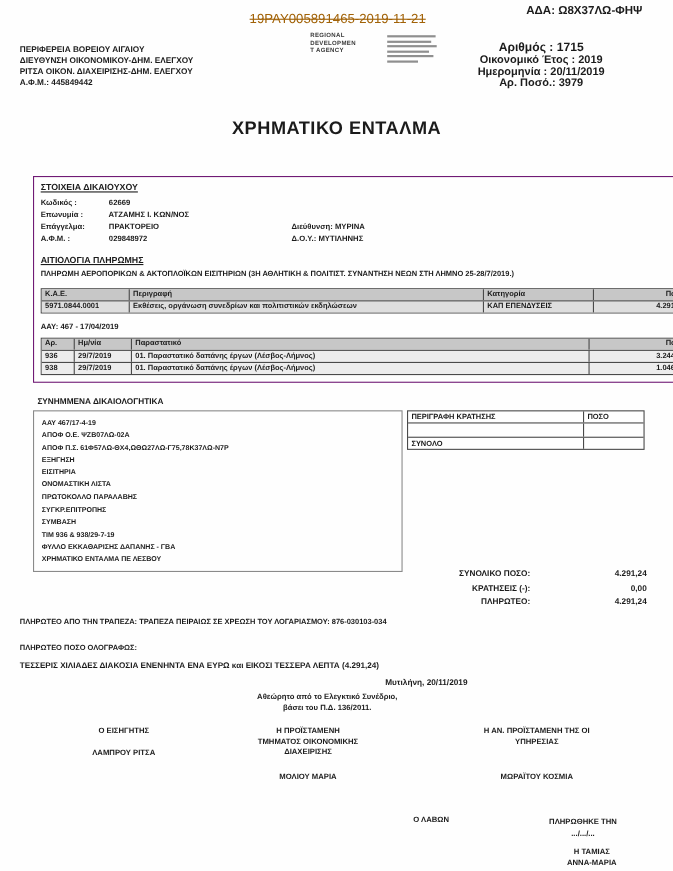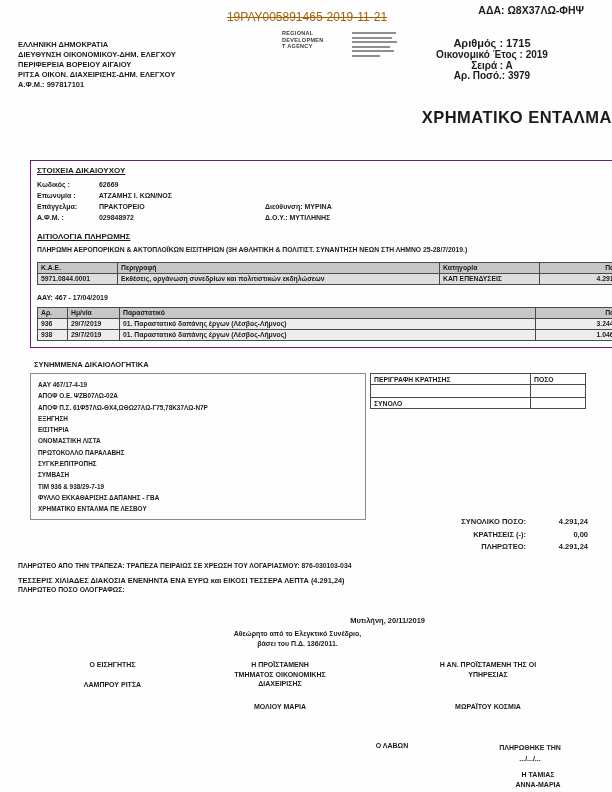--- a/index.html
+++ b/index.html
@@ -20,21 +20,21 @@
 
   .stamp { top:30px; left:282px; width:62px; font-size:5.5px; line-height:6.5px;
            font-weight:bold; color:#3a3a3a; letter-spacing:0.3px; }
   .scribble { top:32px; left:352px; width:46px; }
   .scribble i { display:block; height:2px; background:#6a6a6a; opacity:.75; margin-bottom:2.5px; }
 
   .meta { top:36px; left:398px; width:188px; text-align:center; }
   .meta-num { font-size:11px; line-height:14px; }
   .meta-line { font-size:10px; line-height:10.5px; }
 
-  .title { top:108px; left:0; width:100%; text-align:right; font-size:16.5px; letter-spacing:.5px; }
+  .title { top:108px; left:0; width:100%; text-align:center; font-size:16.5px; letter-spacing:.5px; }
 
   .main-box { top:160px; left:30px; width:604px; border:1px solid #701a75; padding:5px 6px 6px 6px; }
   .sec-title { font-size:8px; margin-bottom:4px; }
   .ben-row { display:flex; font-size:7px; line-height:11px; font-weight:bold; }
   .cell1 { width:228px; }
   .lblw { display:inline-block; min-width:60px; font-weight:bold; }
   .just-title { margin-top:9px; }
   .just-text { width:472px; font-size:6.8px; line-height:10.5px; font-weight:bold; margin-top:1px; }
 
   .tbl { display:flex; flex-direction:column; border:1px solid #4a4a4a; margin-top:6px; font-size:6.8px; }
@@ -52,26 +52,26 @@
 
   .attach-header { top:360px; left:34px; font-size:7.5px; }
   .withhold-header { top:360px; left:370px; width:216px; text-align:center; font-size:7.5px; }
   .attach-box { top:373px; left:30px; width:336px; height:147px; border:1px solid #8a8a8a;
                 padding:5px 7px; font-size:6.4px; line-height:11.3px; font-weight:bold; }
   .withhold-tbl { top:373px; left:370px; width:216px; margin-top:0; }
   .w-desc { flex:1; } .w-amt { width:54px; }
   .w-empty { height:13px; }
 
   .totals { top:516px; right:24px; width:260px; font-size:7.5px; }
-  .tot-row { display:flex; justify-content:flex-end; line-height:12.5px; }
+  .tot-row { display:flex; justify-content:flex-end; line-height:12.5px;gap:44px; }
   .tot-val { width:62px; text-align:right; }
 
   .bank { top:562px; left:18px; font-size:6.8px; }
   .words-label { top:586px; left:18px; font-size:6.8px; }
-  .words-value { top:576px; left:18px; font-size:7.4px; }
+  .words-value { top:600px; left:18px; font-size:7.4px; }
 
   .place-date { top:616px; left:170px; width:255px; text-align:right; font-size:7.5px; }
   .note { top:629px; left:170px; width:255px; text-align:center; font-size:7px; line-height:9.5px; }
 
   .sig { text-align:center; font-size:7px; line-height:9.5px; }
   .sig1 { top:660px; left:30px; width:165px; }
   .sig2 { top:660px; left:195px; width:170px; }
   .sig3 { top:660px; left:388px; width:200px; }
   .sig-name1 { margin-top:10px; }
   .sig-name2 { margin-top:13px; }
@@ -83,25 +83,24 @@
 </style>
 </head>
 <body>
 
 <div class="page">
 
   <div class="abs ada b">ΑΔΑ: Ω8Χ37ΛΩ-ΦΗΨ</div>
   <div class="abs diavgeia">19ΡΑΥ005891465-2019-11-21</div>
 
   <div class="abs agency">
-    <div>ΕΛΛΗΝΙΚΗ ΔΗΜΟΚΡΑΤΙΑ</div>
+    <div>ΠΕΡΙΦΕΡΕΙΑ ΒΟΡΕΙΟΥ ΑΙΓΑΙΟΥ</div>
     <div>ΔΙΕΥΘΥΝΣΗ ΟΙΚΟΝΟΜΙΚΟΥ-ΔΗΜ. ΕΛΕΓΧΟΥ</div>
-    <div>ΠΕΡΙΦΕΡΕΙΑ ΒΟΡΕΙΟΥ ΑΙΓΑΙΟΥ</div>
     <div>ΡΙΤΣΑ ΟΙΚΟΝ. ΔΙΑΧΕΙΡΙΣΗΣ-ΔΗΜ. ΕΛΕΓΧΟΥ</div>
-    <div>Α.Φ.Μ.: 997817101</div>
+    <div>Α.Φ.Μ.: 445849442</div>
   </div>
 
   <div class="abs stamp">
     <div>REGIONAL</div>
     <div>DEVELOPMEN</div>
     <div>T AGENCY</div>
   </div>
   <div class="abs scribble">
     <i style="width:44px"></i>
       <i style="width:40px"></i>
@@ -114,22 +113,22 @@
   <div class="abs meta">
     <div class="meta-num b">
       <span>Αριθμός :</span>
       <span>1715</span>
     </div>
     <div class="meta-line b">
       <span>Οικονομικό Έτος :</span>
       <span>2019</span>
     </div>
     <div class="meta-line b">
-      <span>Σειρά :</span>
-      <span>Α</span>
+      <span>Ημερομηνία :</span>
+      <span>20/11/2019</span>
     </div>
     <div class="meta-line b">
       <span>Αρ. Ποσό.:</span>
       <span>3979</span>
     </div>
   </div>
 
   <div class="abs title b">ΧΡΗΜΑΤΙΚΟ ΕΝΤΑΛΜΑ</div>
 
   <div class="abs main-box">

